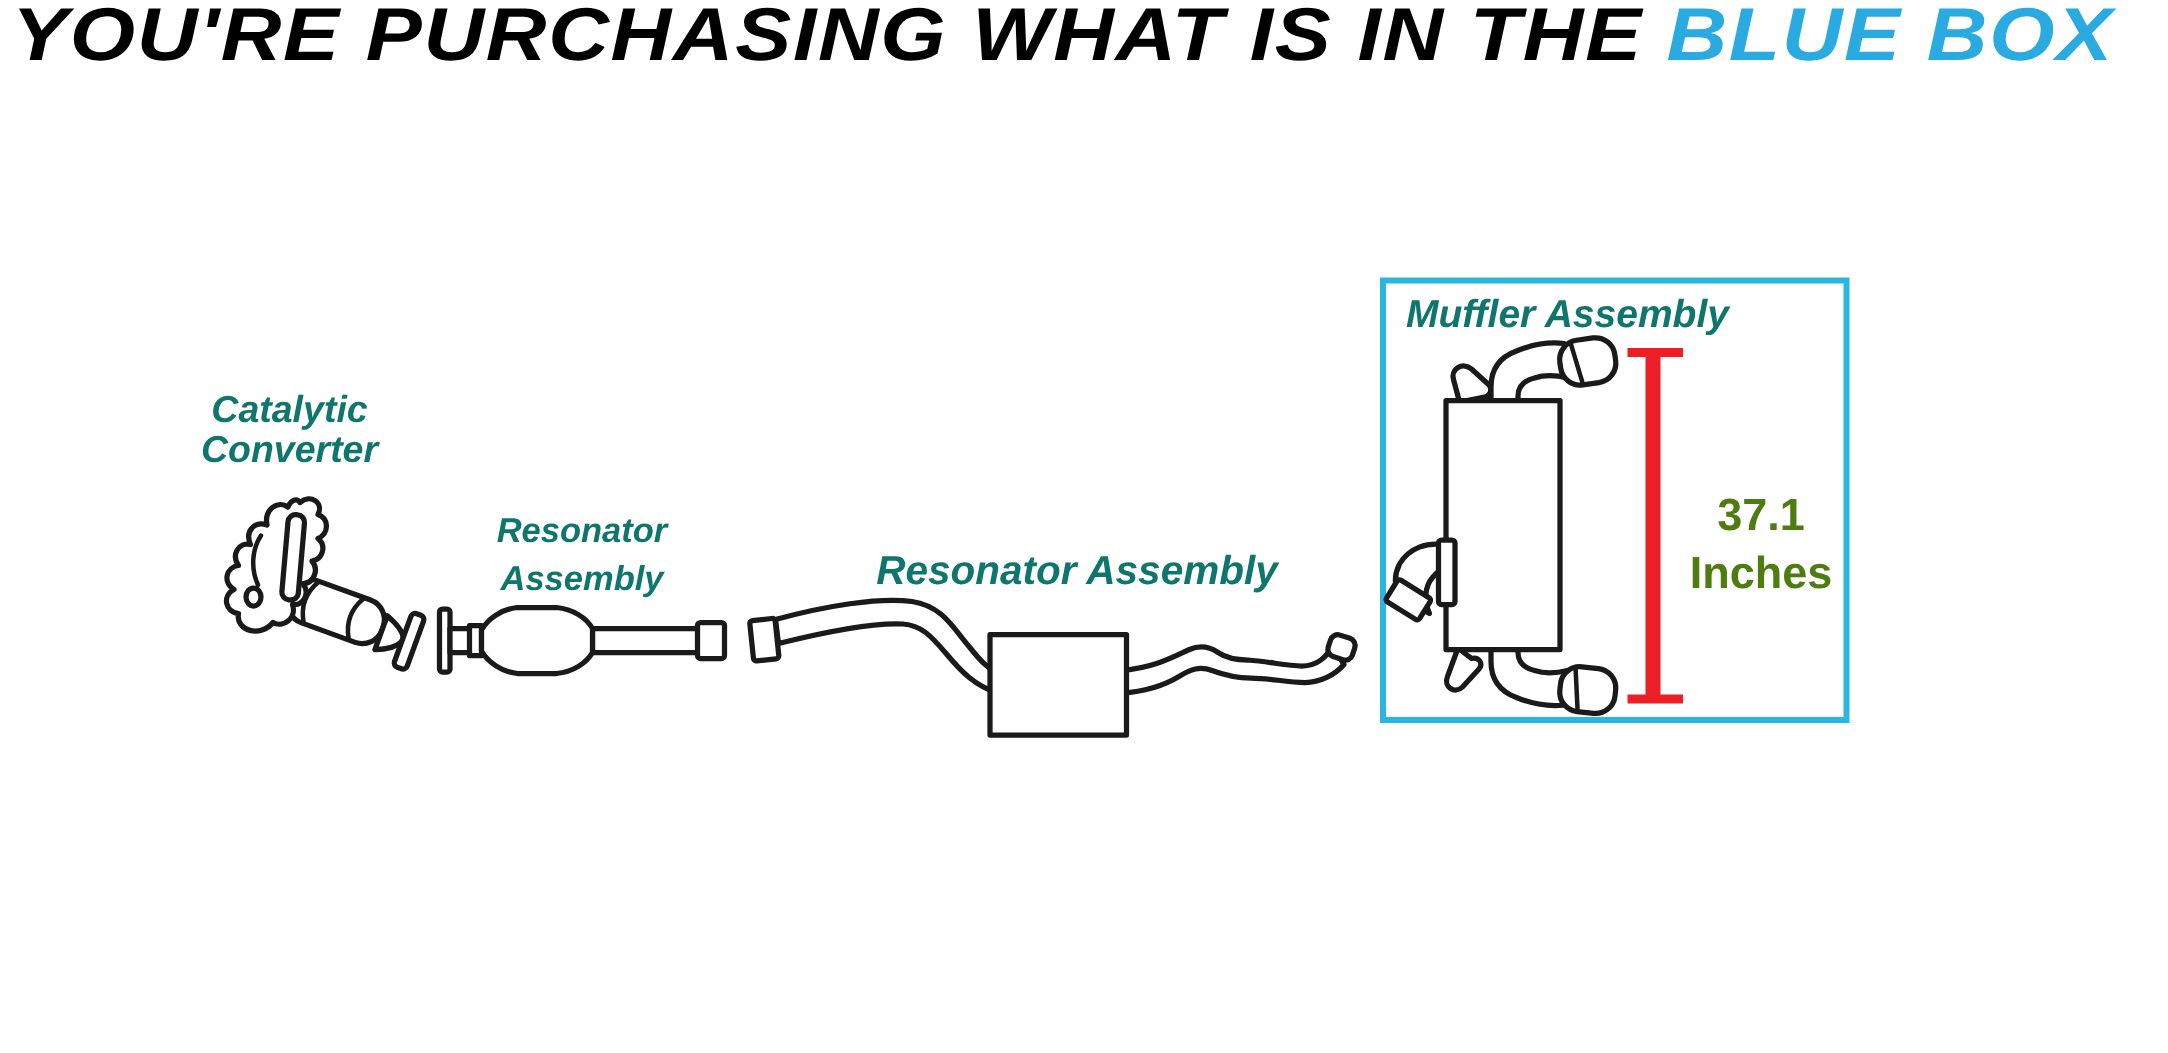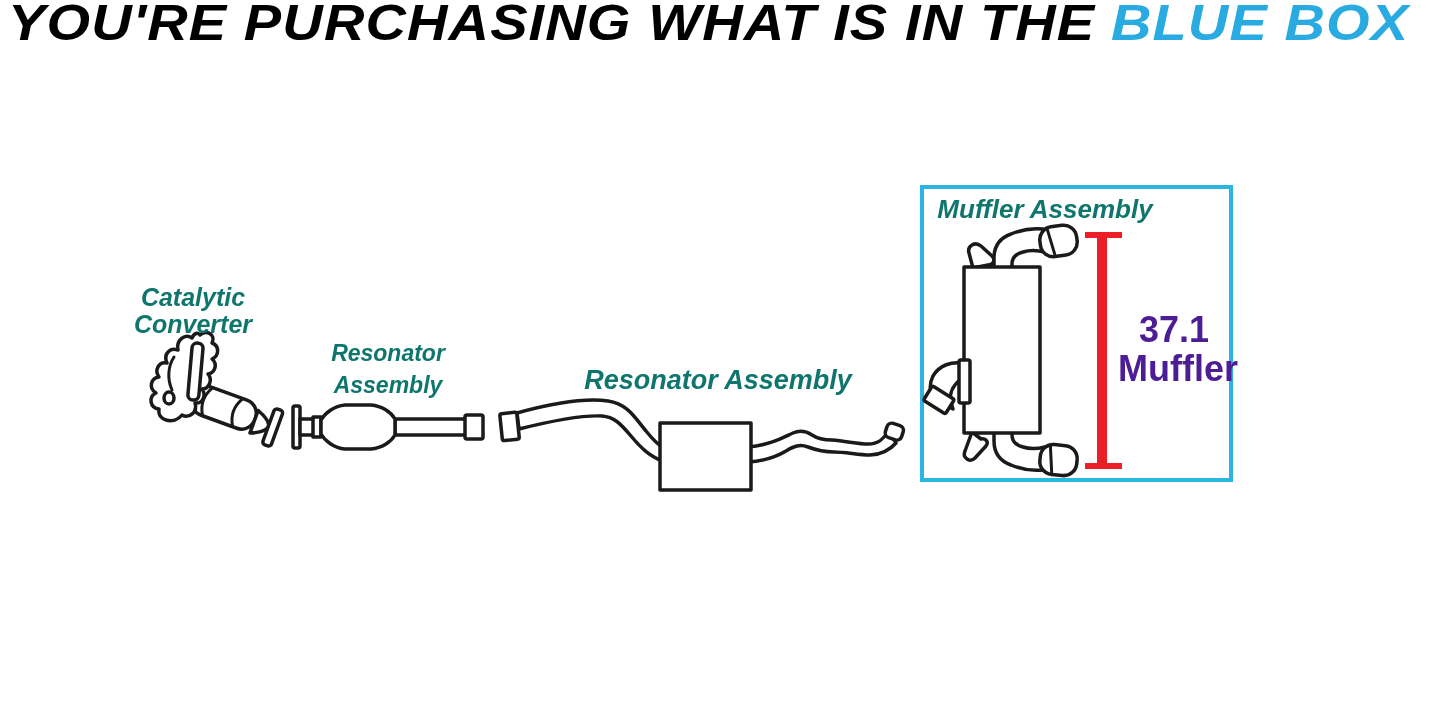--- a/index.html
+++ b/index.html
@@ -13,34 +13,34 @@
     font-weight:bold; font-style:italic; font-size:50px; line-height:54px;
     letter-spacing:1px; color:#000;
     transform:scaleX(1.12); transform-origin:left top;
   }
   .title .hl { color:#29ABE2; margin-left:14px; }
   
   .lbl {
     position:absolute; font-weight:bold; font-style:italic; color:#0f766e;
     text-align:center; white-space:pre-line;
   }
-  #lbl-cat  { left:78px;  top:284px; width:230px; font-size:25px; line-height:27px;font-style:italic; }
+  #lbl-cat  { left:78px;  top:260px; width:230px; font-size:25px; line-height:27px;font-style:italic; }
   #lbl-res1 { left:273px; top:337px; width:230px; font-size:23px; line-height:32px; }
   #lbl-res2 { left:568px; top:366px; width:300px; font-size:27px; line-height:28px; }
   #lbl-muf  { left:930px; top:196px; width:230px; font-size:26px; line-height:27px; }
   
   .bluebox {
     position:absolute; left:920px; top:185px; width:313px; height:297px;
     border:4px solid #2BB5E2; box-sizing:border-box; background:transparent;
   }
   
   .measure-text {
-    position:absolute; left:1118px; top:310px; width:112px; text-align:center;
-    color:#4c1d95; font-weight:bold; font-style:normal;
-    font-size:36px; line-height:39px;
+    position:absolute; left:1118px; top:324px; width:112px; text-align:center;
+    color:#4d7c0f; font-weight:bold; font-style:normal;
+    font-size:30px; line-height:39px;
   }
   .measure-text div { white-space:nowrap; }
   svg.art { position:absolute; left:0; top:0; }
   .art path, .art rect, .art line, .art ellipse {
     stroke:#1a1a1a; stroke-width:3.5; fill:#ffffff;
     stroke-linejoin:round; stroke-linecap:round;
   }
   .art .thin { stroke-width:3; fill:none; }
   .art .red { stroke:none; fill:#EC1F26; }
 </style>
@@ -128,16 +128,16 @@
 
   <div class="lbl" id="lbl-cat">Catalytic
 Converter</div>
   <div class="lbl" id="lbl-res1">Resonator
 Assembly</div>
   <div class="lbl" id="lbl-res2">Resonator Assembly</div>
   <div class="lbl" id="lbl-muf">Muffler Assembly</div>
 
   <div class="measure-text">
     <div>37.1</div>
-    <div>Muffler</div>
+    <div>Inches</div>
   </div>
 
 </div>
 
 </body></html>

